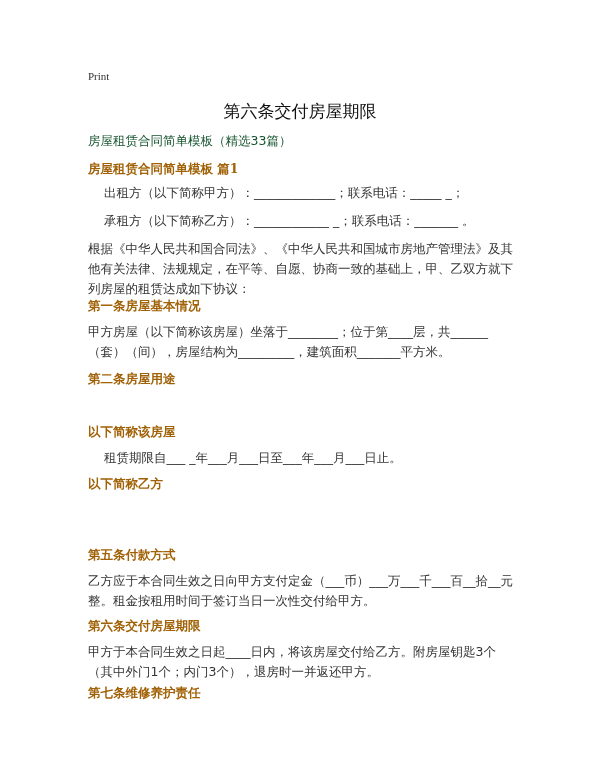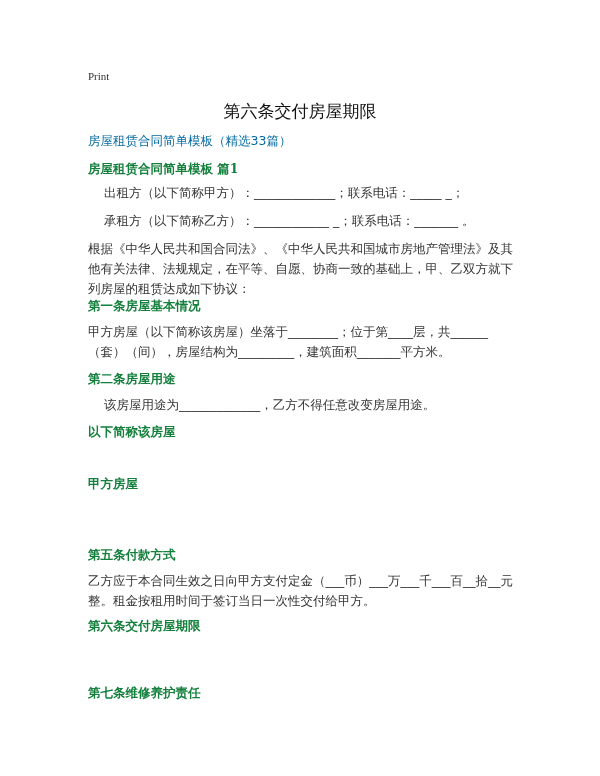--- a/index.html
+++ b/index.html
@@ -5,47 +5,48 @@
     html, body { margin: 0; padding: 0; background: #ffffff; }
     body {
       width: 600px; height: 776px; overflow: hidden; position: relative;
       font-family: "DejaVu Sans", "Liberation Sans", sans-serif;
       color: #222222;
     }
     .page { position: absolute; left: 0; top: 0; width: 512px; height: 776px; }
     .abs { position: absolute; white-space: nowrap; }
     .print { left: 88px; top: 70px; font-family: "Liberation Serif", serif; font-size: 11px; color: #333; }
     .title { left: 0; width: 600px; top: 100px; text-align: center; font-size: 17px; color: #111; }
-    .sub { left: 88px; top: 133px; font-size: 12.5px; color: #0369a1; }
-    .h { left: 88px; font-size: 12.5px; font-weight: bold; color: #15803d; font-family: "DejaVu Serif", serif; }
+    .sub { left: 88px; top: 133px; font-size: 12.5px; color: #14532d; }
+    .h { left: 88px; font-size: 12.5px; font-weight: bold; color: #a16207; font-family: "DejaVu Serif", serif; }
     .p { left: 88px; font-size: 12.5px; color: #333; line-height: 20px; white-space: normal; width: 430px; }
     .p.one { white-space: nowrap; margin-left: 16px; }
   </style>
 </head>
 <body>
 
 <div class="page">
   <div class="abs print">Print</div>
   <div class="abs title">第六条交付房屋期限</div>
   <div class="abs sub">房屋租赁合同简单模板（精选33篇）</div>
   <div class="abs h" style="top:161px">房屋租赁合同简单模板 篇1</div>
 
   <div class="abs p one" style="top:183px">出租方（以下简称甲方）：_____________；联系电话：_____ _；</div>
   <div class="abs p one" style="top:211px">承租方（以下简称乙方）：____________ _；联系电话：_______ 。</div>
   <div class="abs p" style="top:239px">根据《中华人民共和国合同法》、《中华人民共和国城市房地产管理法》及其他有关法律、法规规定，在平等、自愿、协商一致的基础上，甲、乙双方就下列房屋的租赁达成如下协议：</div>
 
   <div class="abs h" style="top:298px">第一条房屋基本情况</div>
   <div class="abs p" style="top:322px">甲方房屋（以下简称该房屋）坐落于________；位于第____层，共______（套）（间），房屋结构为_________，建筑面积_______平方米。</div>
 
   <div class="abs h" style="top:371px">第二条房屋用途</div>
-  <div class="abs p one" style="top:395px">该房屋用途为_____________，乙方不得任意改变房屋用途。</div>
 
   <div class="abs h" style="top:424px">以下简称该房屋</div>
+  <div class="abs p one" style="top:448px">租赁期限自___ _年___月___日至___年___月___日止。</div>
 
-  <div class="abs h" style="top:476px">甲方房屋</div>
+  <div class="abs h" style="top:476px">以下简称乙方</div>
 
   <div class="abs h" style="top:547px">第五条付款方式</div>
   <div class="abs p" style="top:571px">乙方应于本合同生效之日向甲方支付定金（___币）___万___千___百__拾__元整。租金按租用时间于签订当日一次性交付给甲方。</div>
 
   <div class="abs h" style="top:618px">第六条交付房屋期限</div>
+  <div class="abs p" style="top:642px">甲方于本合同生效之日起____日内，将该房屋交付给乙方。附房屋钥匙3个（其中外门1个；内门3个），退房时一并返还甲方。</div>
 
   <div class="abs h" style="top:685px">第七条维修养护责任</div>
 </div>
 
 </body></html>

